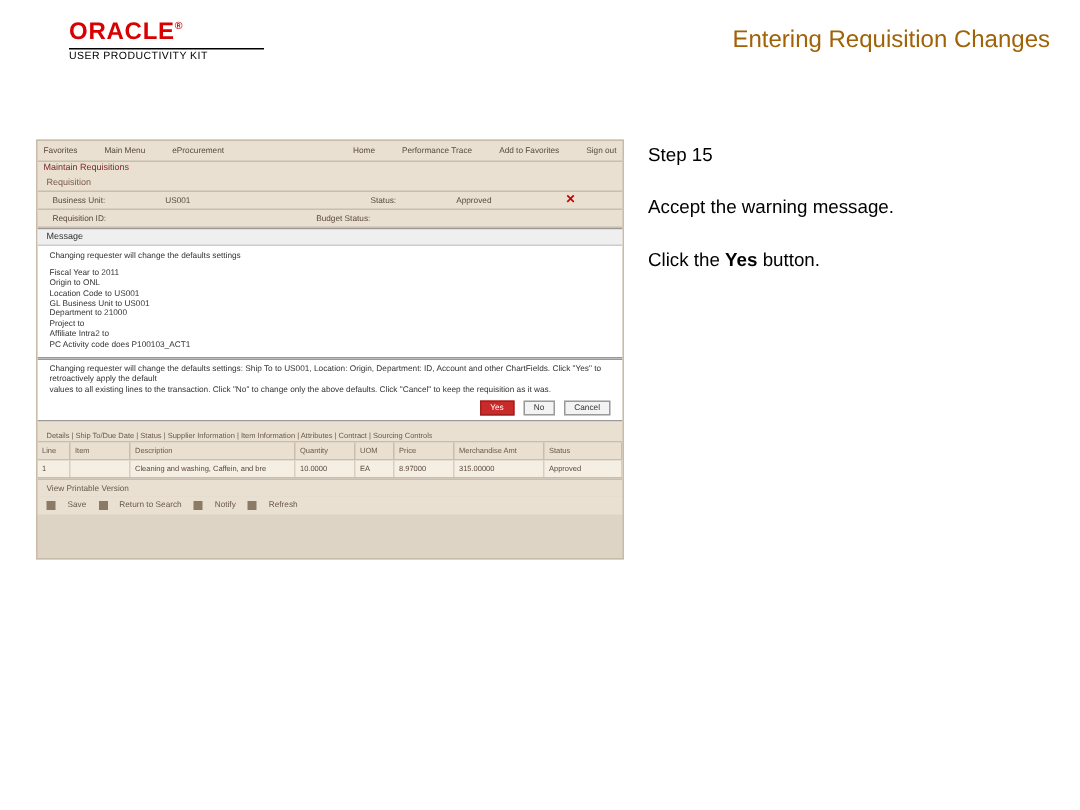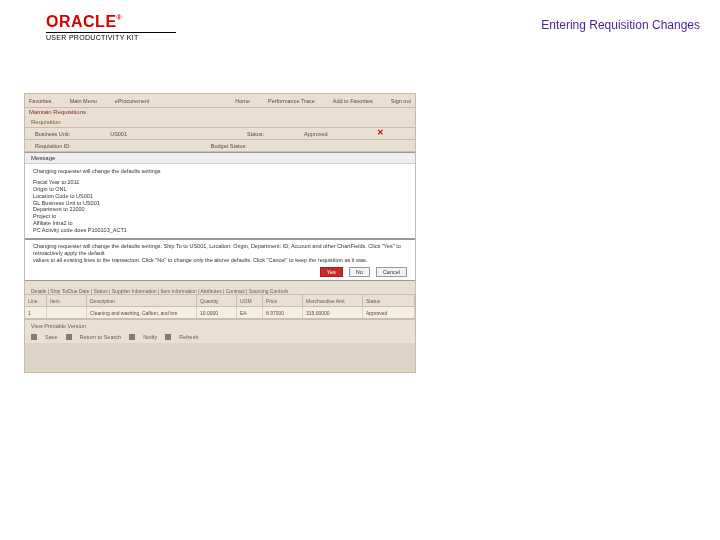--- a/index.html
+++ b/index.html
@@ -33,22 +33,22 @@
     border-top: 1px solid #000;
     margin: 2px 0 1px 0;
     width: 130px;
   }
   .logo-sub {
     font-size: 7px;
     letter-spacing: 0.3px;
     color: #000;
   }
   .page-title {
-    font-size: 12px;
-    color: #4c1d95;
+    font-size: 16px;
+    color: #a16207;
     padding-top: 4px;
   }
   .content {
     display: flex;
     padding: 46px 20px 0 24px;
     gap: 16px;
   }
   .screenshot {
     width: 392px;
     height: 280px;
@@ -327,13 +327,20 @@
       <span>Save</span>
       <span class="mini-icon"></span>
       <span>Return to Search</span>
       <span class="mini-icon"></span>
       <span>Notify</span>
       <span class="mini-icon"></span>
       <span>Refresh</span>
     </div>
   </div>
 
+  <div class="instructions">
+    <p>Step 15</p>
+    <p>Accept the warning message.</p>
+    <p>
+      <span>Click the </span><span class="bold">Yes</span><span> button.</span>
+    </p>
+  </div>
 </div>
 
 </body></html>

